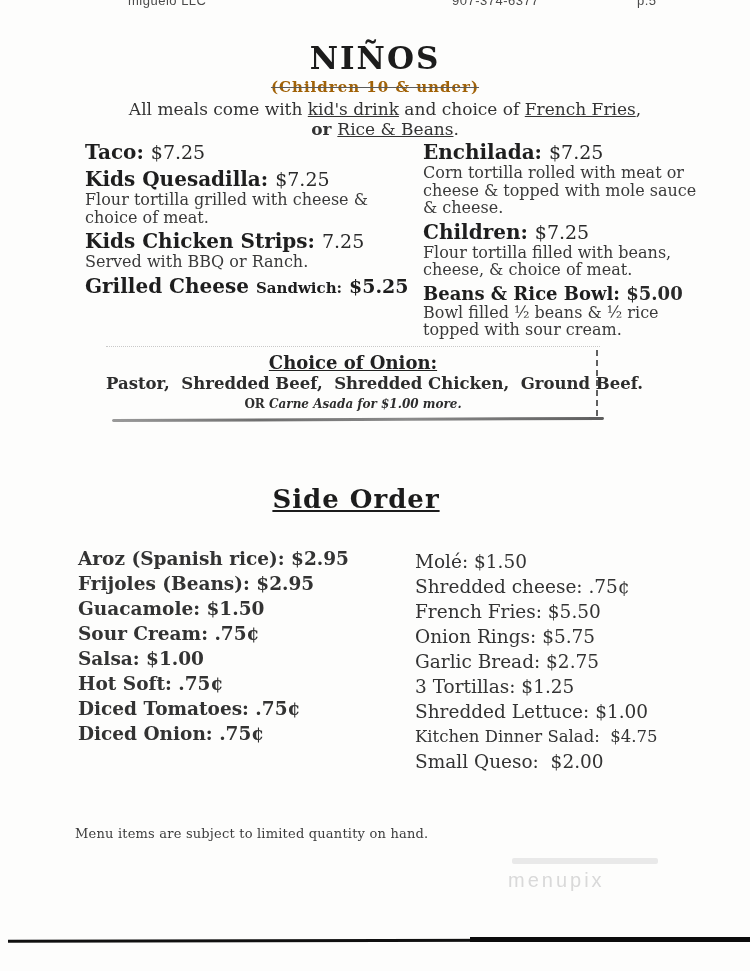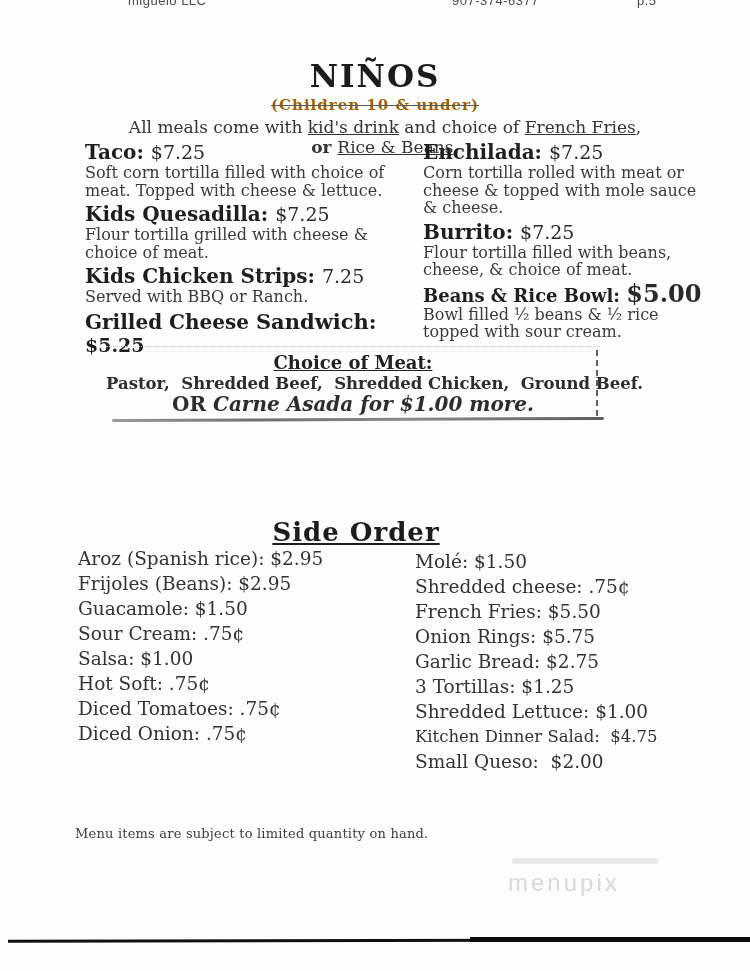--- a/index.html
+++ b/index.html
@@ -14,79 +14,79 @@
   .fax-header span{
     position:absolute;top:-7px;
     font-family:"Liberation Sans",sans-serif;font-size:13px;color:#4a4a4a;
     letter-spacing:.5px;
   }
   .fax-from{left:128px;}
   .fax-phone{left:452px;}
   .fax-page{left:637px;}
 
   
-  .ninos-header{position:absolute;top:40px;left:0;width:750px;text-align:center;margin-top:18px;}
+  .ninos-header{position:absolute;top:40px;left:0;width:750px;text-align:center;}
   .ninos-title{font-size:31px;font-weight:bold;letter-spacing:2px;color:#1c1c1c;margin:0 0 2px 0;}
   .ninos-sub{
     font-size:15px;font-weight:bold;color:#a16207;letter-spacing:1px;
     text-decoration:line-through;text-decoration-color:#5a5a5a;margin-bottom:3px;
   }
   .ninos-intro{font-size:17px;color:#333;line-height:20px;padding-left:20px;}
   .u{text-decoration:underline;}
   .b{font-weight:bold;}
 
   
   .menu-columns{position:absolute;top:137px;left:85px;width:625px;display:flex;}
   .col-left{width:330px;margin-right:8px;}
   .col-right{width:287px;}
   .item-head{font-size:20px;font-weight:bold;color:#1e1e1e;line-height:23px;margin-top:4px;}
   .item-head .price{font-weight:normal;font-size:19px;color:#2a2a2a;margin-top:24px;}
   .item-head.compact{font-size:18px;line-height:21px;}
-  .item-head.compact .price{font-weight:bold;font-size:24px;}
+  .item-head.compact .price{font-weight:bold;font-size:18px;}
   .item-desc{font-size:16px;color:#3a3a3a;line-height:17.5px;margin-bottom:4px;}
-  .gc-sub{font-size:21px;}
+  .gc-sub{font-size:15px;}
   .gc-price{font-size:19px;margin-top:25px;}
 
   
   .meat-box{
     position:absolute;top:346px;left:106px;width:494px;height:72px;
     border-top:1px dotted #c9c9c9;
     text-align:center;padding-top:5px;
   }
   .meat-underline{
     position:absolute;top:418px;left:112px;width:492px;height:3px;
     background:linear-gradient(90deg,#9a9a9a,#6f6f6f 30%,#8b8b8b 60%,#5d5d5d);
     transform:rotate(-0.25deg);border-radius:2px;
   }
   .meat-dashes{
     position:absolute;top:350px;left:596px;height:66px;width:0;
     border-left:2px dashed #5f5f5f;
   }
   .meat-title{font-size:18px;font-weight:bold;text-decoration:underline;color:#222;line-height:22px;}
   .meat-line1{font-size:16.5px;font-weight:bold;color:#2d2d2d;line-height:20px;white-space:pre;}
-  .meat-line2{font-size:20px;font-weight:bold;color:#2d2d2d;line-height:20px;}
+  .meat-line2{font-size:12px;font-weight:bold;color:#2d2d2d;line-height:20px;}
   .meat-line2 .it{font-style:italic;}
 
   
-  .side-title-wrap{position:absolute;top:517px;left:0;width:712px;text-align:center;}
+  .side-title-wrap{position:absolute;top:484px;left:0;width:712px;text-align:center;}
   .side-title{font-size:26px;font-weight:bold;color:#1c1c1c;text-decoration:underline;letter-spacing:1px;}
   .side-col{position:absolute;font-size:18.5px;color:#333;}
-  .side-col-left{top:546px;left:78px;width:330px;}
+  .side-col-left{top:546px;left:78px;width:330px;font-weight:bold;}
   .side-col-right{top:549px;left:415px;width:320px;}
   .side-item{line-height:25px;white-space:pre;}
   .side-item.small{font-size:16.5px;}
 
   
   .footer-note{position:absolute;top:826px;left:75px;font-size:13px;color:#3c3c3c;letter-spacing:.2px;}
 
   
   .wm-bar{position:absolute;top:858px;left:512px;width:146px;height:6px;background:#e9e9e9;border-radius:2px;}
   .wm-text{
     position:absolute;top:869px;left:508px;
-    font-family:"Liberation Sans",sans-serif;font-size:24px;color:#d9d9d9;
+    font-family:"Liberation Sans",sans-serif;font-size:20px;color:#d9d9d9;
     letter-spacing:3px;
   }
 
   
   .bottom-line{position:absolute;top:939px;left:8px;width:742px;height:2.5px;background:#101010;transform:rotate(-0.12deg);}
   .bottom-line-thick{position:absolute;top:937px;left:470px;width:280px;height:5px;background:#0c0c0c;}
 </style>
 </head>
 <body>
 
@@ -99,39 +99,38 @@
 <div class="ninos-header">
   <div class="ninos-title">NIÑOS</div>
   <div class="ninos-sub">(Children 10 &amp; under)</div>
   <div class="ninos-intro"><span>All meals come with </span><span class="u">kid's drink</span><span> and choice of </span><span class="u">French Fries</span><span>,</span></div>
   <div class="ninos-intro"><span class="b">or </span><span class="u">Rice &amp; Beans</span><span>.</span></div>
 </div>
 
 <div class="menu-columns">
   <div class="col-left">
     <div class="item-head"><span>Taco:</span> <span class="price">$7.25</span></div>
-    <div class="item-desc">Soft corn tortilla filled with choice of meat. Topped with cheese &amp; lettuce.</div>
     <div class="item-head"><span>Kids Quesadilla:</span> <span class="price">$7.25</span></div>
     <div class="item-desc">Flour tortilla grilled with cheese &amp; choice of meat.</div>
     <div class="item-head"><span>Kids Chicken Strips:</span> <span class="price">7.25</span></div>
     <div class="item-desc">Served with BBQ or Ranch.</div>
     <div class="item-head"><span>Grilled Cheese</span> <span class="gc-sub">Sandwich:</span> <span class="gc-price">$5.25</span></div>
   </div>
   <div class="col-right">
     <div class="item-head"><span>Enchilada:</span> <span class="price">$7.25</span></div>
     <div class="item-desc">Corn tortilla rolled with meat or cheese &amp; topped with mole sauce &amp; cheese.</div>
-    <div class="item-head"><span>Burrito:</span> <span class="price">$7.25</span></div>
+    <div class="item-head"><span>Children:</span> <span class="price">$7.25</span></div>
     <div class="item-desc">Flour tortilla filled with beans, cheese, &amp; choice of meat.</div>
     <div class="item-head compact"><span>Beans &amp; Rice Bowl:</span> <span class="price">$5.00</span></div>
     <div class="item-desc">Bowl filled ½ beans &amp; ½ rice topped with sour cream.</div>
   </div>
 </div>
 
 <div class="meat-box">
-  <div class="meat-title">Choice of Meat:</div>
+  <div class="meat-title">Choice of Onion:</div>
   <div class="meat-line1">Pastor,  Shredded Beef,  Shredded Chicken,  Ground Beef.</div>
   <div class="meat-line2"><span>OR </span><span class="it">Carne Asada for $1.00 more.</span></div>
 </div>
 <div class="meat-underline"></div>
 <div class="meat-dashes"></div>
 
 <div class="side-title-wrap">
   <span class="side-title">Side Order</span>
 </div>
 

